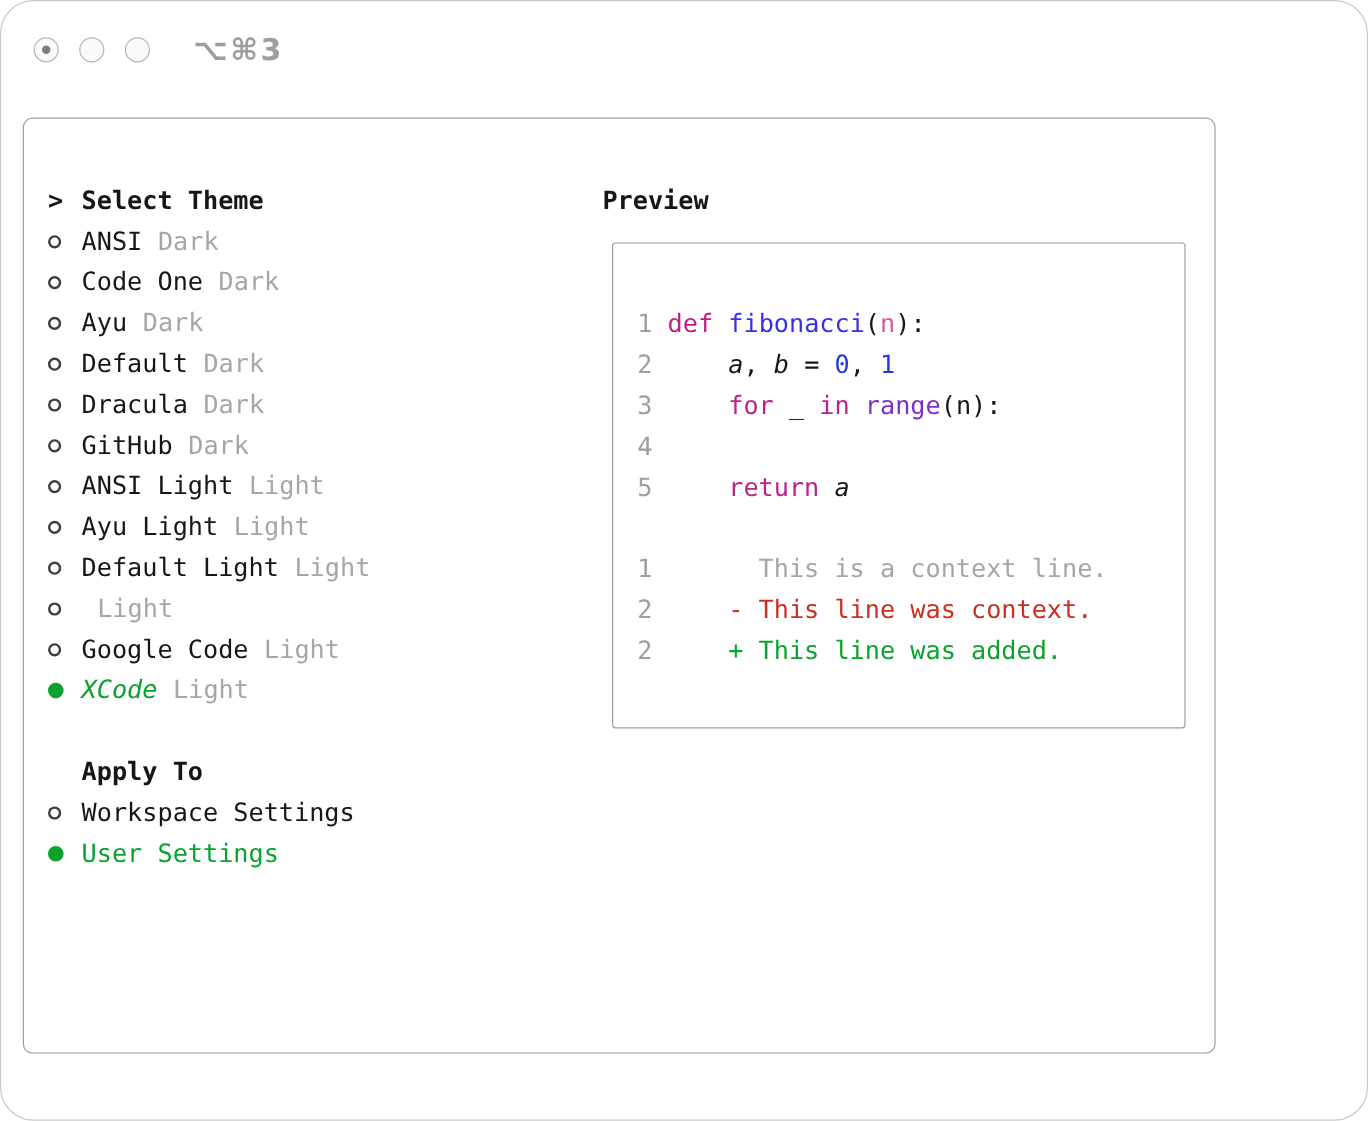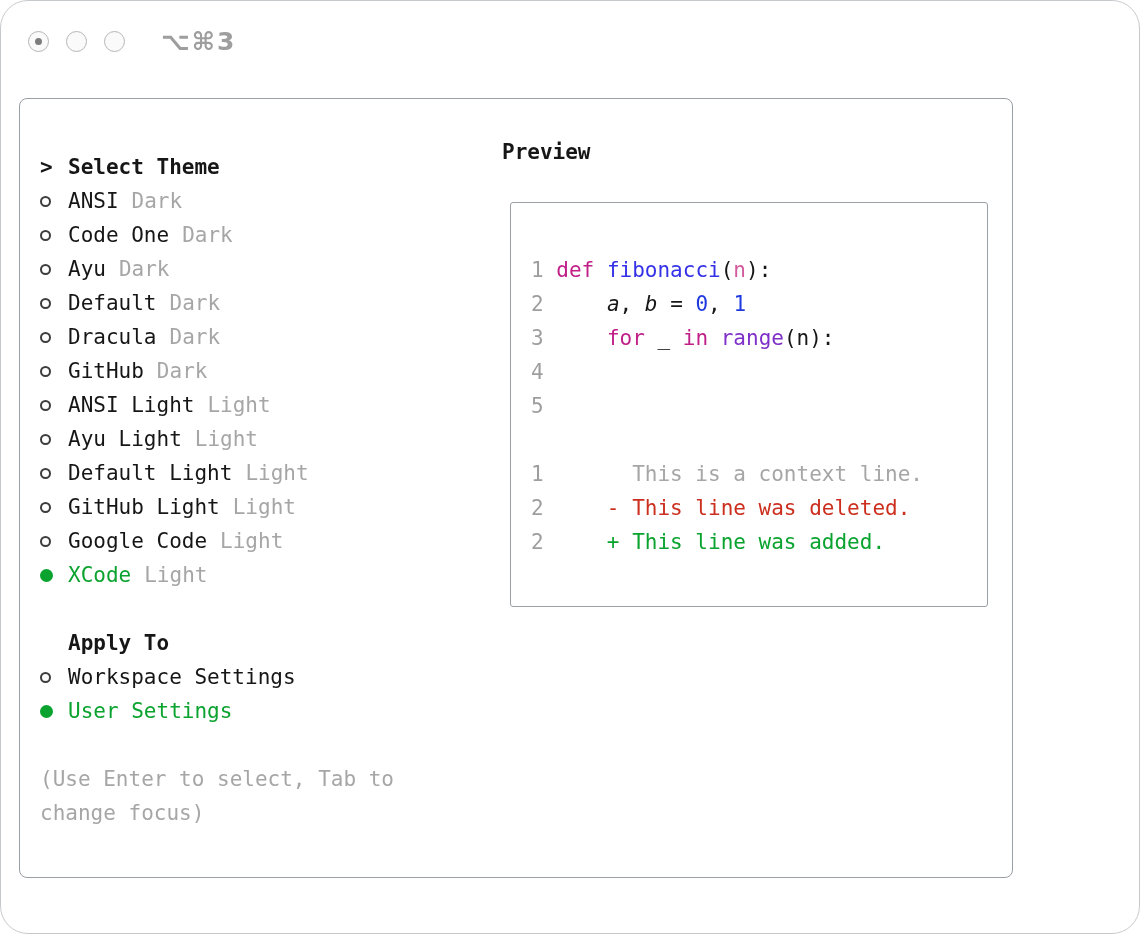--- a/index.html
+++ b/index.html
@@ -32,28 +32,28 @@
   }
   .left-col{position:absolute;left:20px;top:51px;width:430px;font-size:21px;}
   .row{height:34px;line-height:34px;display:flex;align-items:center;}
   .prompt{width:28px;font-weight:700;}
   .h-title{font-weight:700;}
   .marker-cell{width:28px;display:flex;align-items:center;}
   .marker{width:11px;height:11px;box-sizing:border-box;border:2px solid #3d3d3d;border-radius:50%;}
   .theme-item.selected .marker, .apply-item.selected .marker{
     width:13px;height:13px;background:var(--green);border-color:var(--green);
   }
-  .theme-item.selected .t-name{color:var(--green);}
+  .theme-item.selected .t-name{color:var(--green);font-style:italic;}
   .t-name{white-space:pre;}
   .t-variant{white-space:pre;color:var(--gray);margin-left:13px;}
   .apply-title{font-weight:700;margin-left:28px;margin-top:34px;}
   .apply-item.selected .a-label{color:var(--green);}
   .hint{margin-top:34px;width:400px;line-height:34px;color:var(--gray);}
   
-  .preview-title{position:absolute;left:482px;top:36px;height:34px;line-height:34px;font-size:21px;font-weight:700;}
+  .preview-title{position:absolute;left:482px;top:51px;height:34px;line-height:34px;font-size:21px;font-weight:700;}
   .preview-box{
     position:absolute;left:490px;top:103px;width:478px;height:405px;box-sizing:border-box;
     border:1.5px solid var(--border,#9aa0a6);border-radius:3px;
     padding:50px 0 0 20px;font-size:21px;
   }
   .lnum{color:var(--line-number);white-space:pre;}
   .lcontent{white-space:pre;}
   .spacer{height:34px;}
   .tok-keyword{color:var(--keyword);}
   .tok-function{color:var(--function);}
@@ -143,21 +143,20 @@
             <span class="marker-cell">
               <span class="marker"></span>
             </span>
             <span class="t-name">Default Light</span>
             <span class="t-variant">Light</span>
           </div>
           <div class="row theme-item">
             <span class="marker-cell">
               <span class="marker"></span>
             </span>
-            <span class="t-name">GitHub Light</span>
             <span class="t-variant">Light</span>
           </div>
           <div class="row theme-item">
             <span class="marker-cell">
               <span class="marker"></span>
             </span>
             <span class="t-name">Google Code</span>
             <span class="t-variant">Light</span>
           </div>
           <div class="row theme-item selected">
@@ -176,21 +175,20 @@
             </span>
             <span class="a-label">Workspace Settings</span>
           </div>
           <div class="row apply-item selected">
             <span class="marker-cell">
               <span class="marker"></span>
             </span>
             <span class="a-label">User Settings</span>
           </div>
         </div>
-      <div class="hint">(Use Enter to select, Tab to change focus)</div>
     </div>
 
     <div class="preview-title">Preview</div>
     <div class="preview-box">
       <div id="code-lines">
           <div class="row">
             <span class="lnum">1</span>
             <span class="lcontent"><span> </span><span class="tok-keyword">def</span><span> </span><span class="tok-function">fibonacci</span><span>(</span><span class="tok-param">n</span><span>):</span></span>
           </div>
           <div class="row">
@@ -199,31 +197,32 @@
           </div>
           <div class="row">
             <span class="lnum">3</span>
             <span class="lcontent"><span>     </span><span class="tok-keyword">for</span><span> _ </span><span class="tok-keyword">in</span><span> </span><span class="tok-builtin">range</span><span>(n):</span></span>
           </div>
           <div class="row">
             <span class="lnum">4</span>
           </div>
           <div class="row">
             <span class="lnum">5</span>
+            <span class="lcontent"><span>     </span><span class="tok-keyword">return</span><span> </span><span class="tok-var">a</span></span>
           </div>
         </div>
       <div class="spacer"></div>
       <div id="diff-lines">
           <div class="row">
             <span class="lnum">1</span>
             <span class="diff-context">       This is a context line.</span>
           </div>
           <div class="row">
             <span class="lnum">2</span>
-            <span class="diff-deleted">     - This line was deleted.</span>
+            <span class="diff-deleted">     - This line was context.</span>
           </div>
           <div class="row">
             <span class="lnum">2</span>
             <span class="diff-added">     + This line was added.</span>
           </div>
         </div>
     </div>
   </div>
 </div>
 

